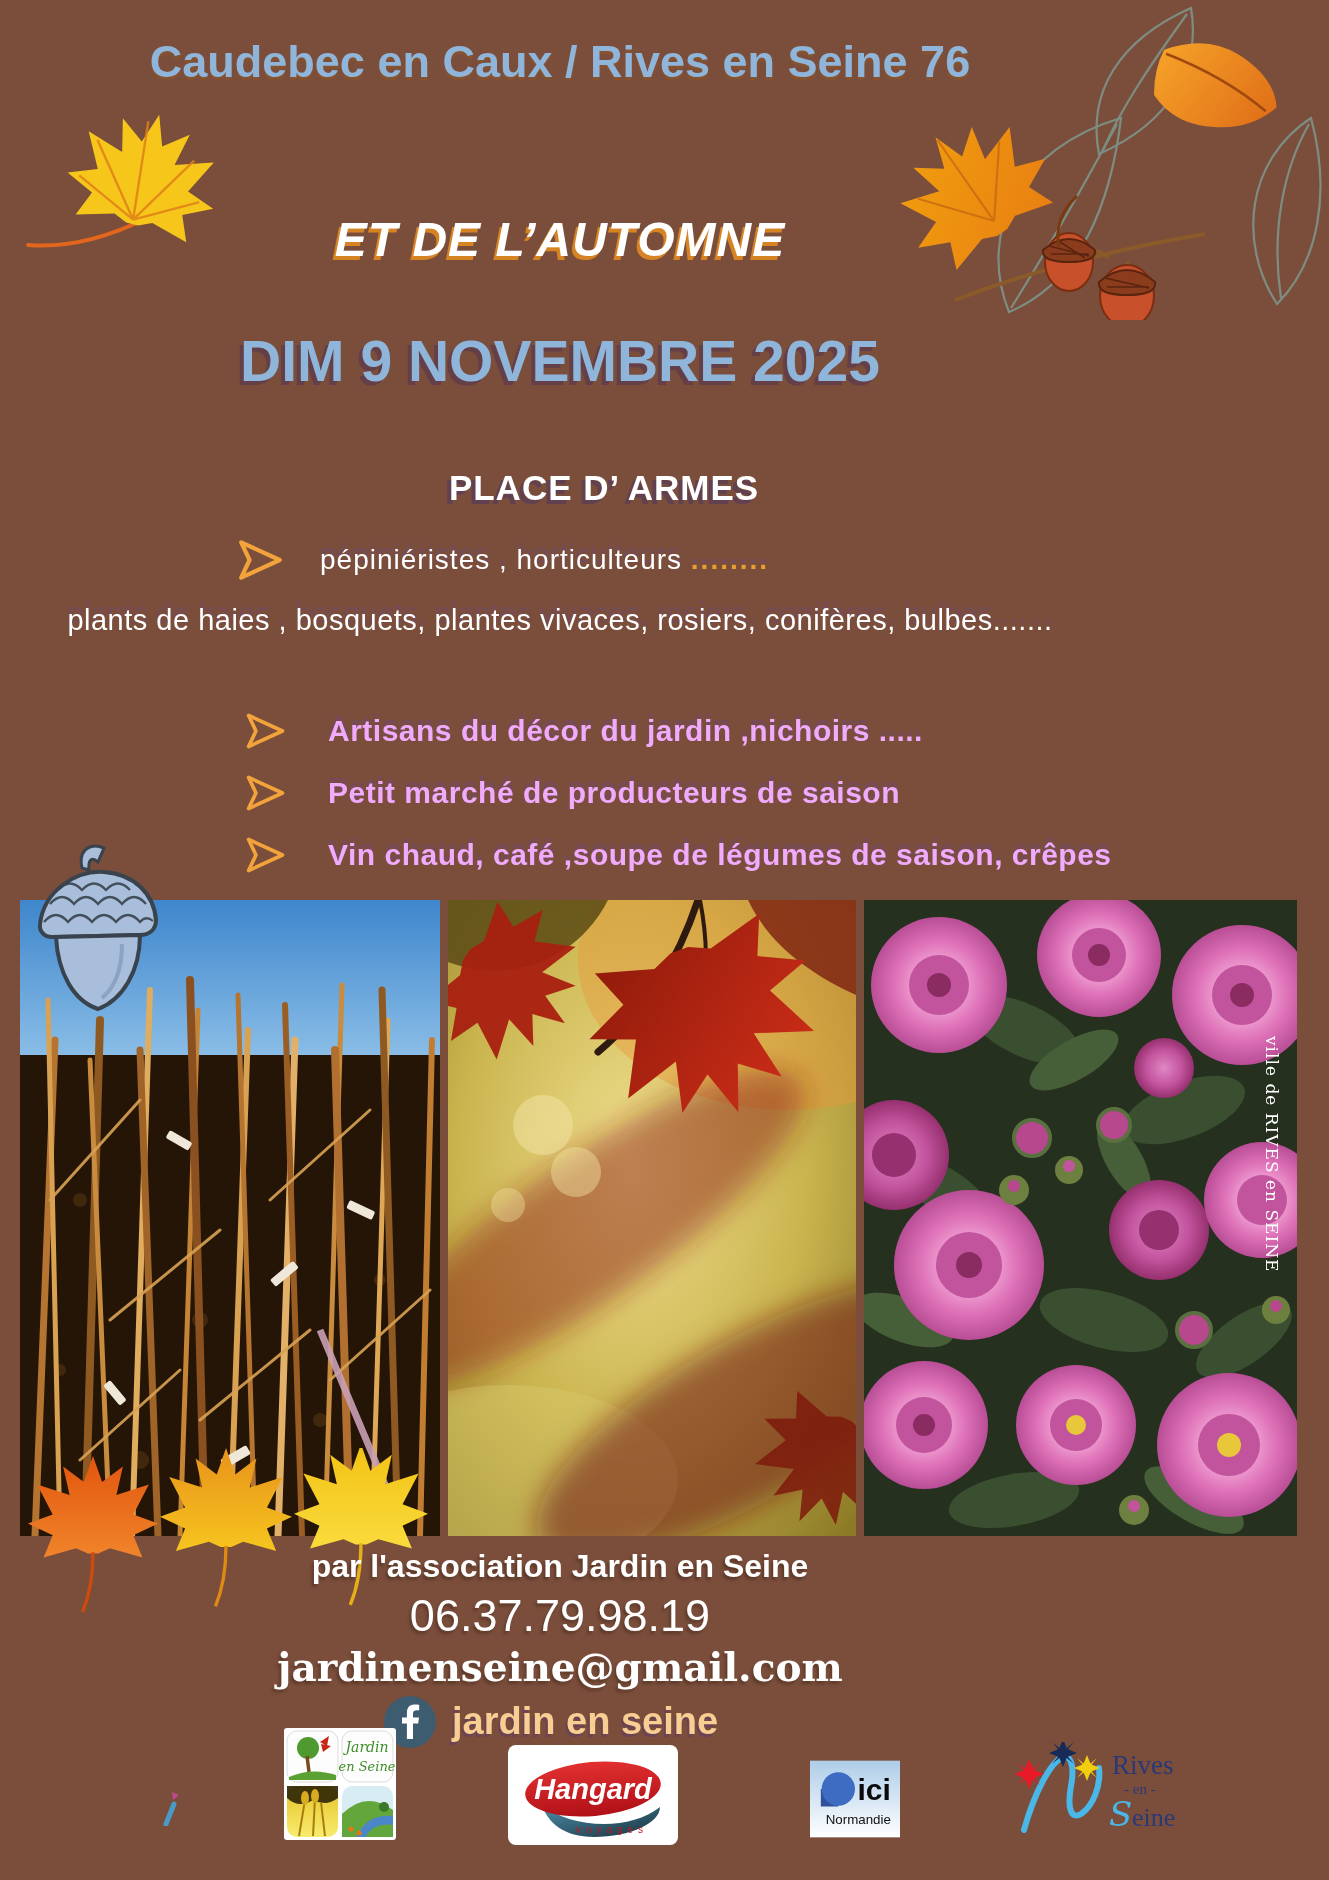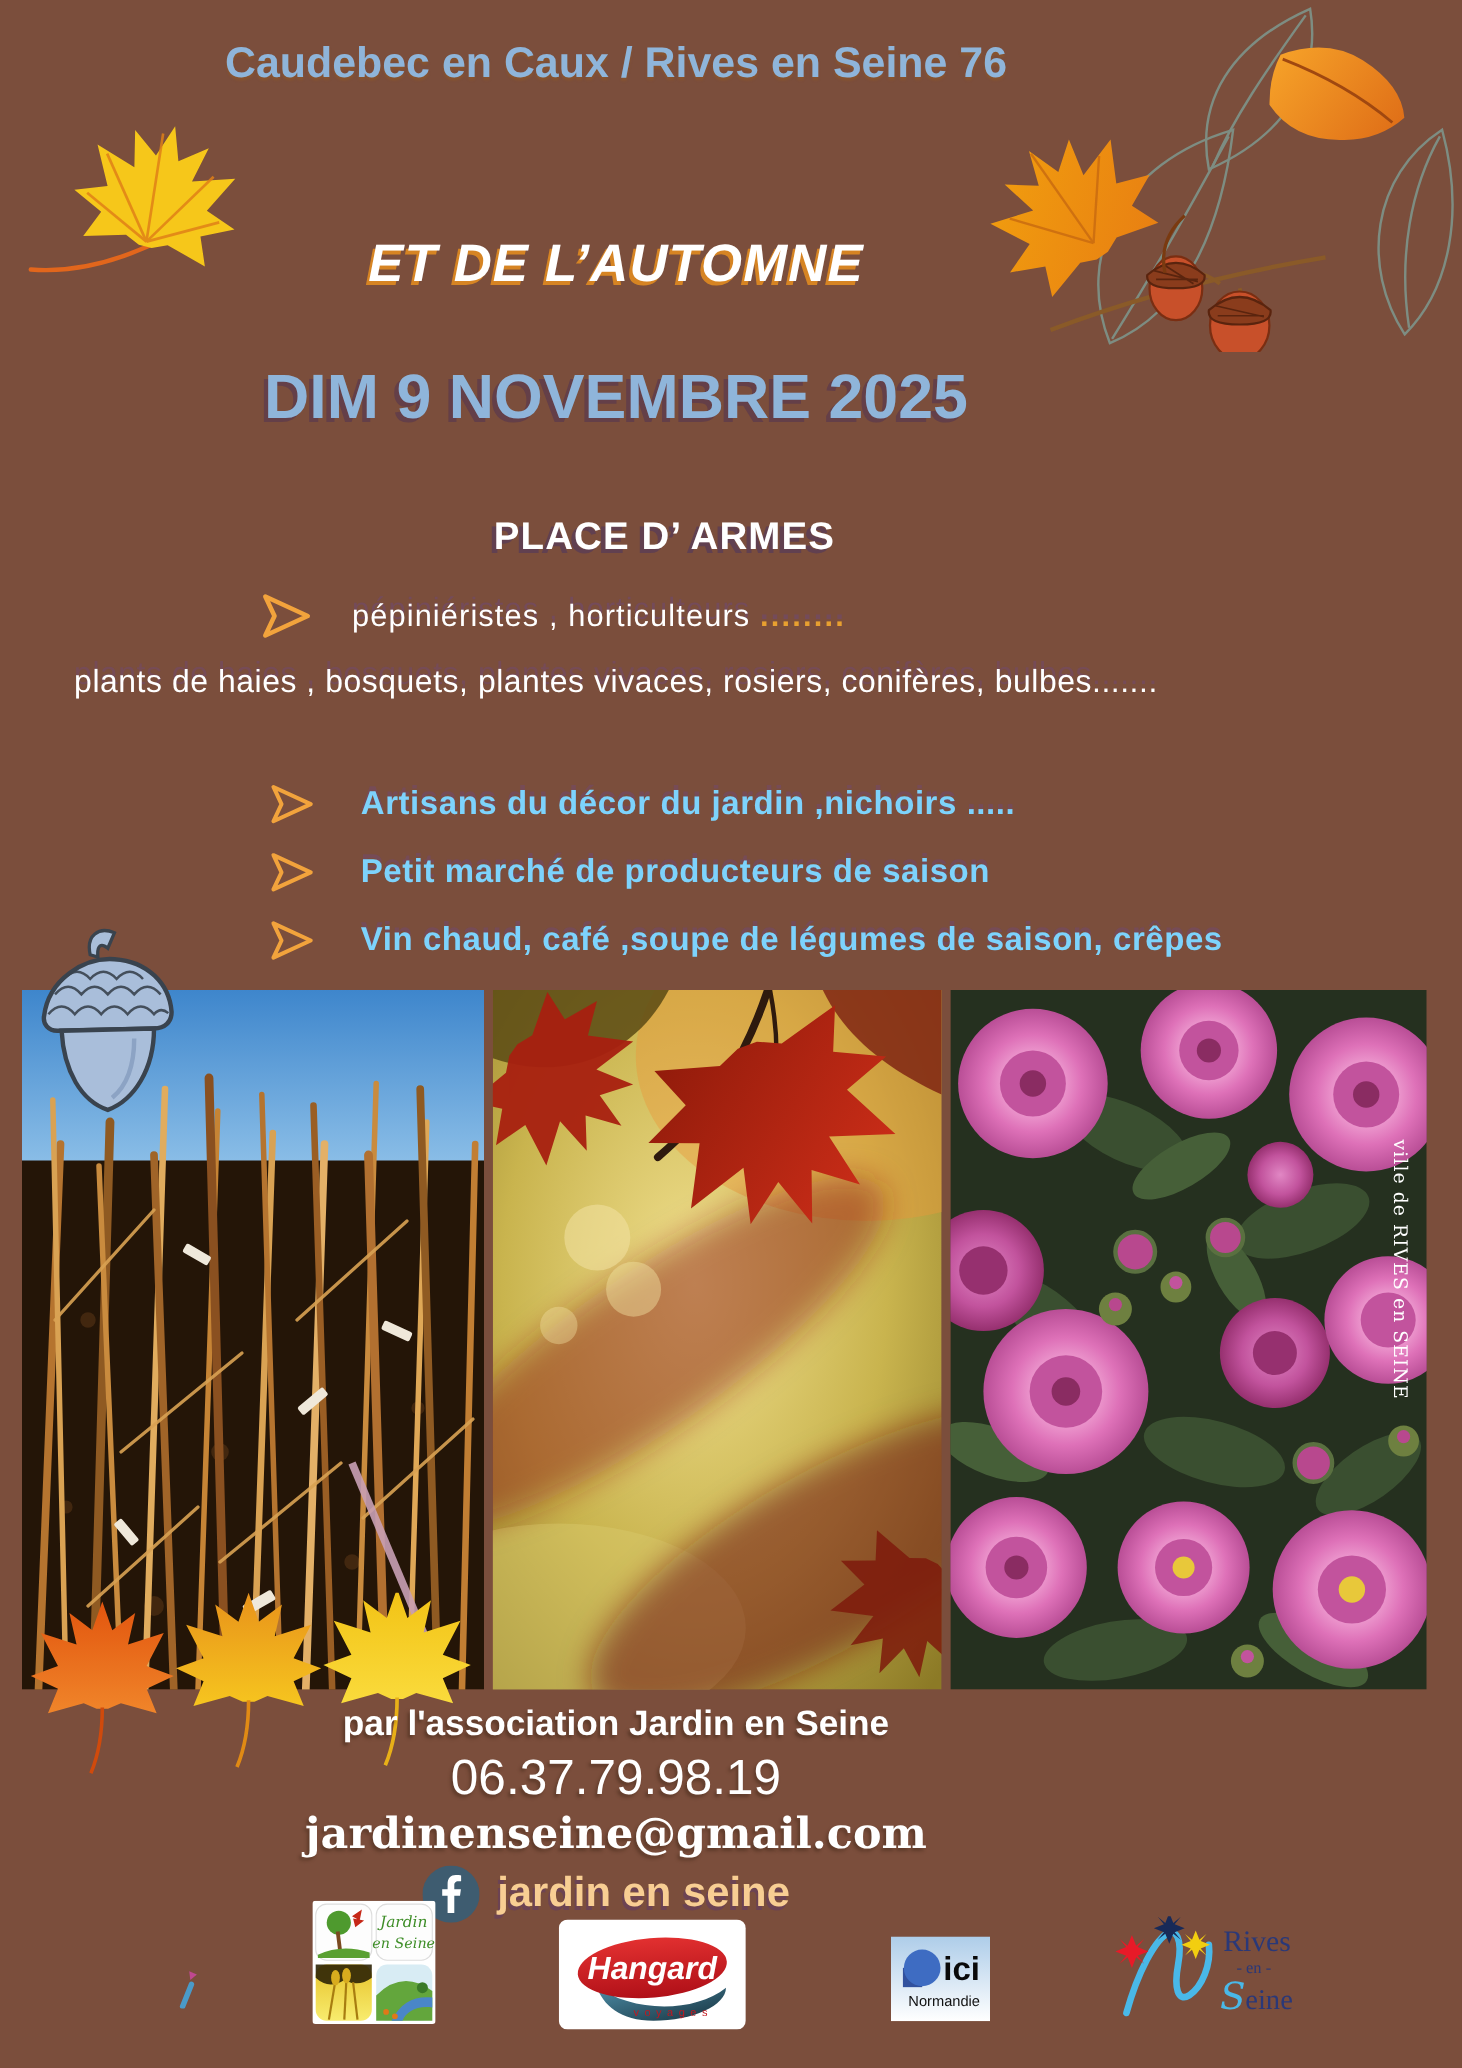--- a/index.html
+++ b/index.html
@@ -1,38 +1,38 @@
 <!DOCTYPE html>
 <html><head>
 <meta charset="utf-8">
 <style>
   html,body{margin:0;padding:0;background:#7B4E3C;}
   #poster{position:relative;width:1329px;height:1880px;background:#7B4E3C;overflow:hidden;
           font-family:"Liberation Sans",sans-serif;}
   .col{position:absolute;left:0;width:1120px;text-align:center;z-index:3;}
-  .location{top:36px;font-size:39px;font-weight:bold;color:#8FB5DA;text-shadow:0 3px 2px rgba(150,90,30,.45);}
+  .location{top:36px;font-size:45px;font-weight:bold;color:#8FB5DA;text-shadow:0 3px 2px rgba(150,90,30,.45);}
   .title1{top:112px;font-size:74px;font-weight:bold;font-style:italic;color:#FFFFFF;
           text-shadow:-4px 5px 0 rgba(219,135,34,.95);letter-spacing:1px;}
   .title2{top:212px;font-size:48px;font-weight:bold;font-style:italic;color:#FFFFFF;
           text-shadow:-3px 4px 0 rgba(219,135,34,.95);letter-spacing:1px;}
   .date{top:328px;font-size:57px;font-weight:bold;color:#8FB5DA;text-shadow:-4px 4px 0 rgba(77,48,84,.5);}
   .hours{top:406px;font-size:50px;font-weight:bold;color:#FFFFFF;text-shadow:-5px -6px 0 rgba(77,52,96,.75);}
   .venue{top:468px;font-size:35px;font-weight:bold;color:#FFFFFF;letter-spacing:1px;
          text-shadow:-4px 4px 0 rgba(77,52,96,.55);margin-left:44px;}
   .bullet-row{position:absolute;display:flex;align-items:center;z-index:3;}
   .bullet-row svg{flex:0 0 auto;}
   .headline-row{top:538px;left:236px;gap:34px;}
   .headline-text{font-size:28px;color:#FFFFFF;letter-spacing:1px;text-shadow:0 -6px 0 rgba(108,72,136,.4);}
   .headline-dots{color:#E8A030;font-weight:bold;letter-spacing:2px;}
   .desc{top:604px;font-size:29px;line-height:32px;color:#FFFFFF;letter-spacing:.5px;
         text-shadow:0 -7px 0 rgba(108,72,136,.35);}
   .b2{top:712px;left:244px;gap:40px;}
   .b3{top:774px;left:244px;gap:40px;}
   .b4{top:836px;left:244px;gap:40px;}
-  .blue-bullet{font-size:30px;font-weight:bold;color:#7dd3fc;letter-spacing:.5px;
+  .blue-bullet{font-size:30px;font-weight:bold;color:#f0abfc;letter-spacing:.5px;
         text-shadow:0 -5px 0 rgba(108,72,136,.35);}
   .photo{position:absolute;top:900px;height:636px;z-index:1;}
   .photo svg{display:block;width:100%;height:100%;}
   .p1{left:20px;width:420px;}
   .p2{left:448px;width:408px;}
   .p3{left:864px;width:433px;}
   .credit{position:absolute;left:1262px;top:1036px;height:250px;z-index:2;
           writing-mode:vertical-rl;color:#FFFFFF;font-family:"DejaVu Serif",serif;
           font-size:17px;letter-spacing:1px;}
   .deco{position:absolute;z-index:2;}

